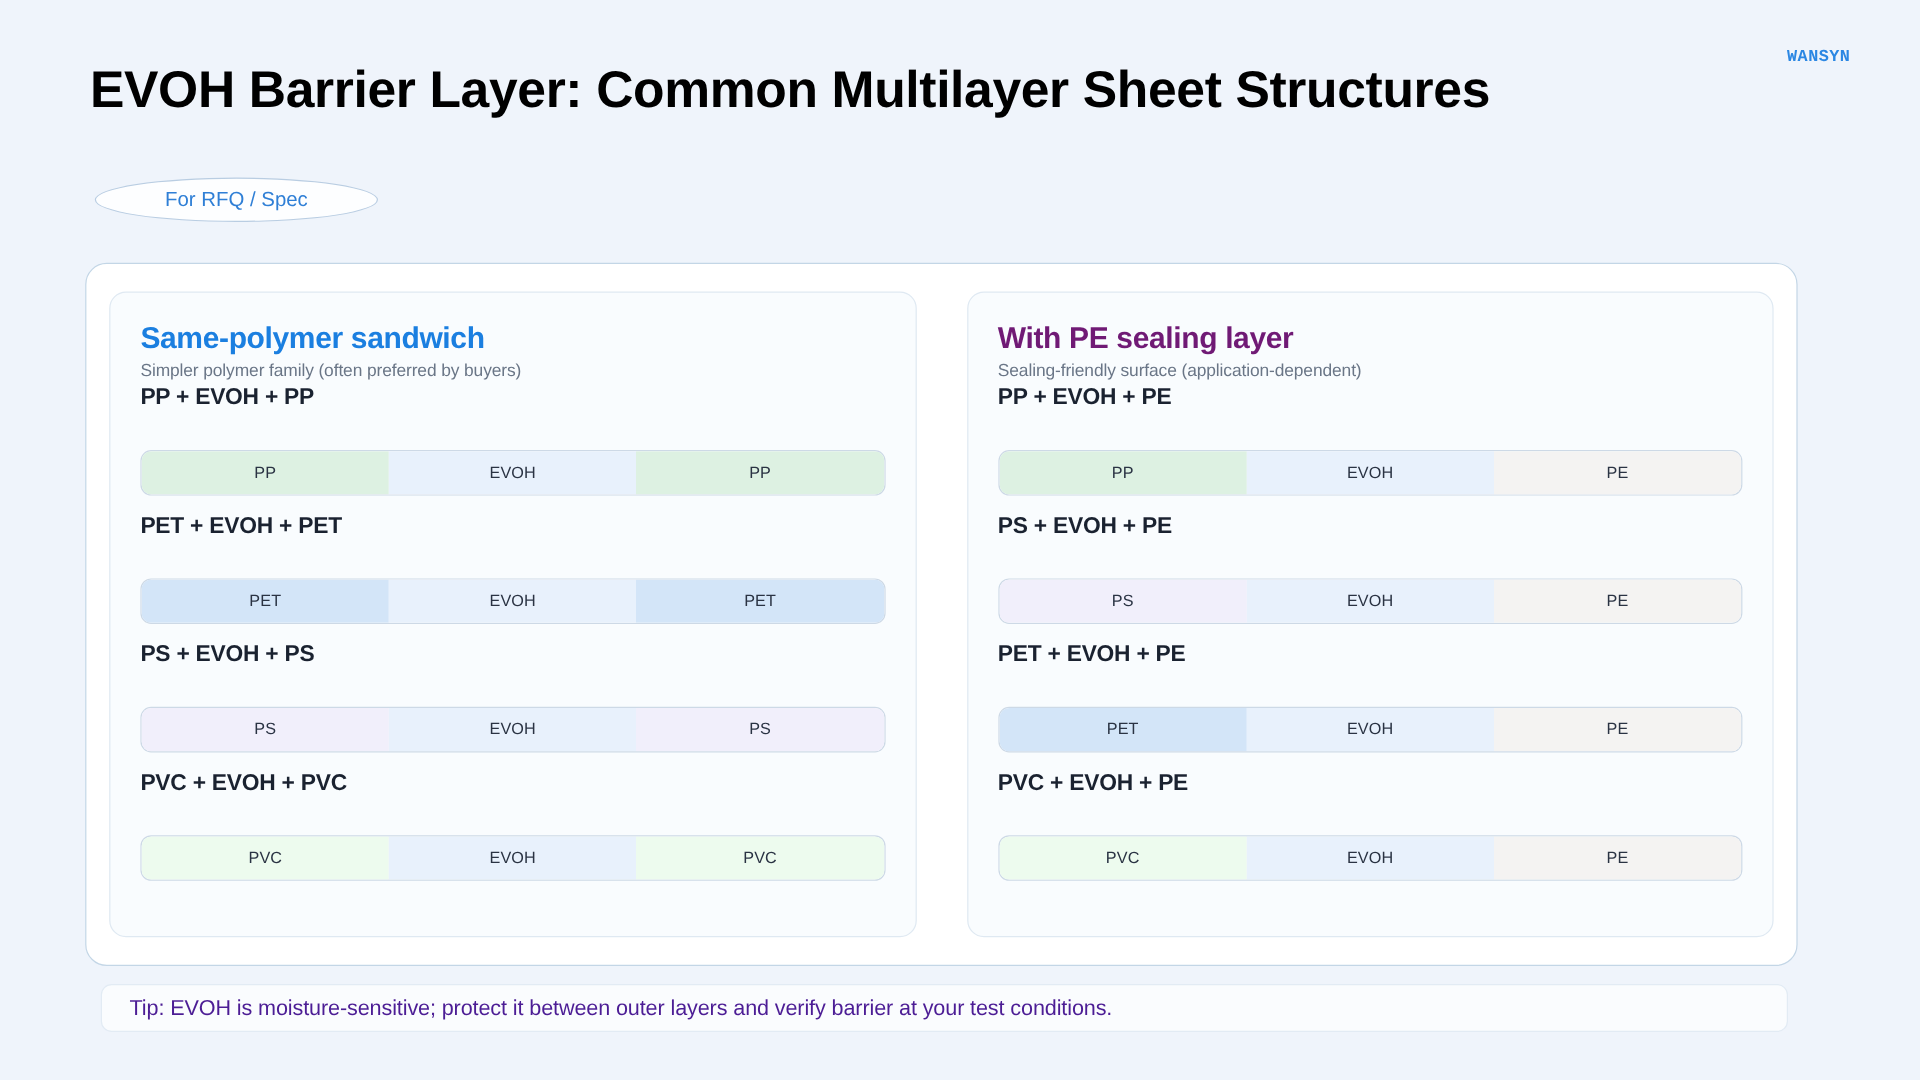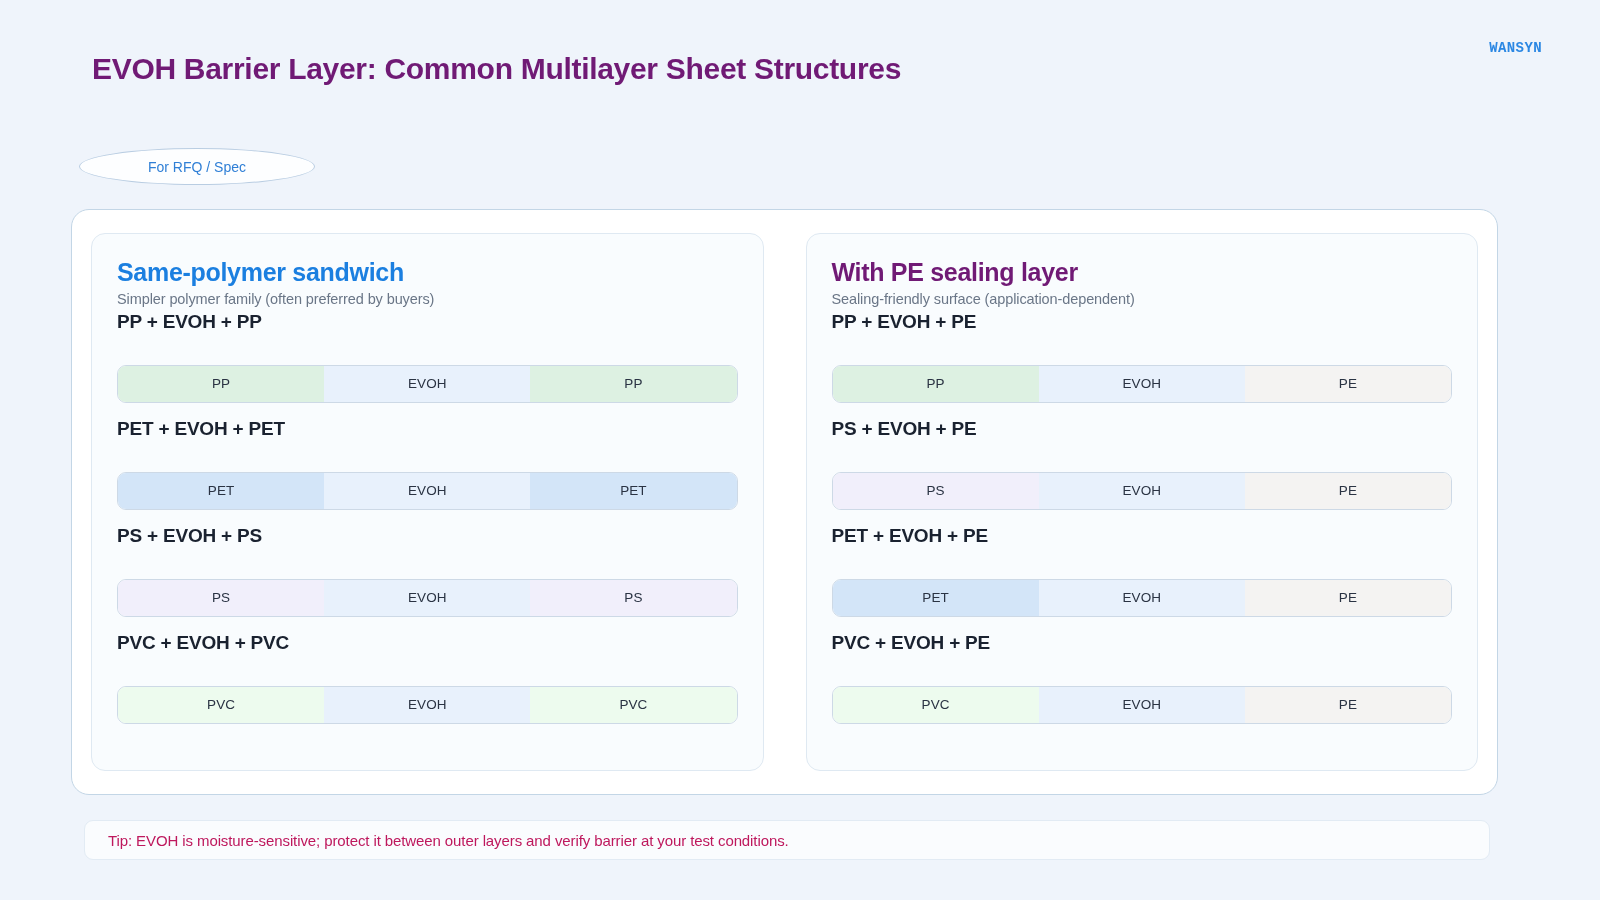--- a/index.html
+++ b/index.html
@@ -27,25 +27,25 @@
     font-size: 14px;
     font-weight: bold;
     color: #2b87e3;
     letter-spacing: 0.4px;
     font-family: Liberation Mono, monospace;
   }
 
   .page-title {
     position: absolute;
     top: 52px;
-    left: 92px;
+    left: 75px;
     right: 60px;
-    font-size: 30px;
-    font-weight: bold;
-    color: #701a75;
+    font-size: 43px;
+    font-weight: bold;
+    color: #000000;
     letter-spacing: -0.3px;
     line-height: 1.1;
     white-space: nowrap;
   }
 
   .page-subtitle {
     position: absolute;
     top: 112px;
     left: 81px;
     font-size: 16.5px;
@@ -60,29 +60,29 @@
     width: 236px;
     height: 37px;
     border: 1px solid #b9cde2;
     border-radius: 50%;
     background: #fdfeff;
     display: flex;
     align-items: center;
     justify-content: center;
   }
   .rfq-badge span {
-    font-size: 14px;
+    font-size: 17px;
     color: #2f7fd6;
   }
 
   
   .board {
     position: absolute;
     left: 71px;
-    top: 209px;
+    top: 219px;
     width: 1427px;
     height: 586px;
     background: #ffffff;
     border: 1.6px solid #c3d6e6;
     border-radius: 18px;
     display: flex;
     gap: 42px;
     padding: 23px 19px;
   }
 
@@ -160,22 +160,22 @@
     width: 1406px;
     height: 40px;
     background: #fafcfe;
     border: 1px solid #e2ebf4;
     border-radius: 9px;
     display: flex;
     align-items: center;
     padding-left: 23px;
   }
   .tip-bar span {
-    font-size: 15px;
-    color: #be185d;
+    font-size: 18px;
+    color: #4c1d95;
     letter-spacing: -0.1px;
   }
 </style>
 </head>
 <body>
 
 <div class="page">
 
   <div class="brand-logo">WANSYN</div>
 

